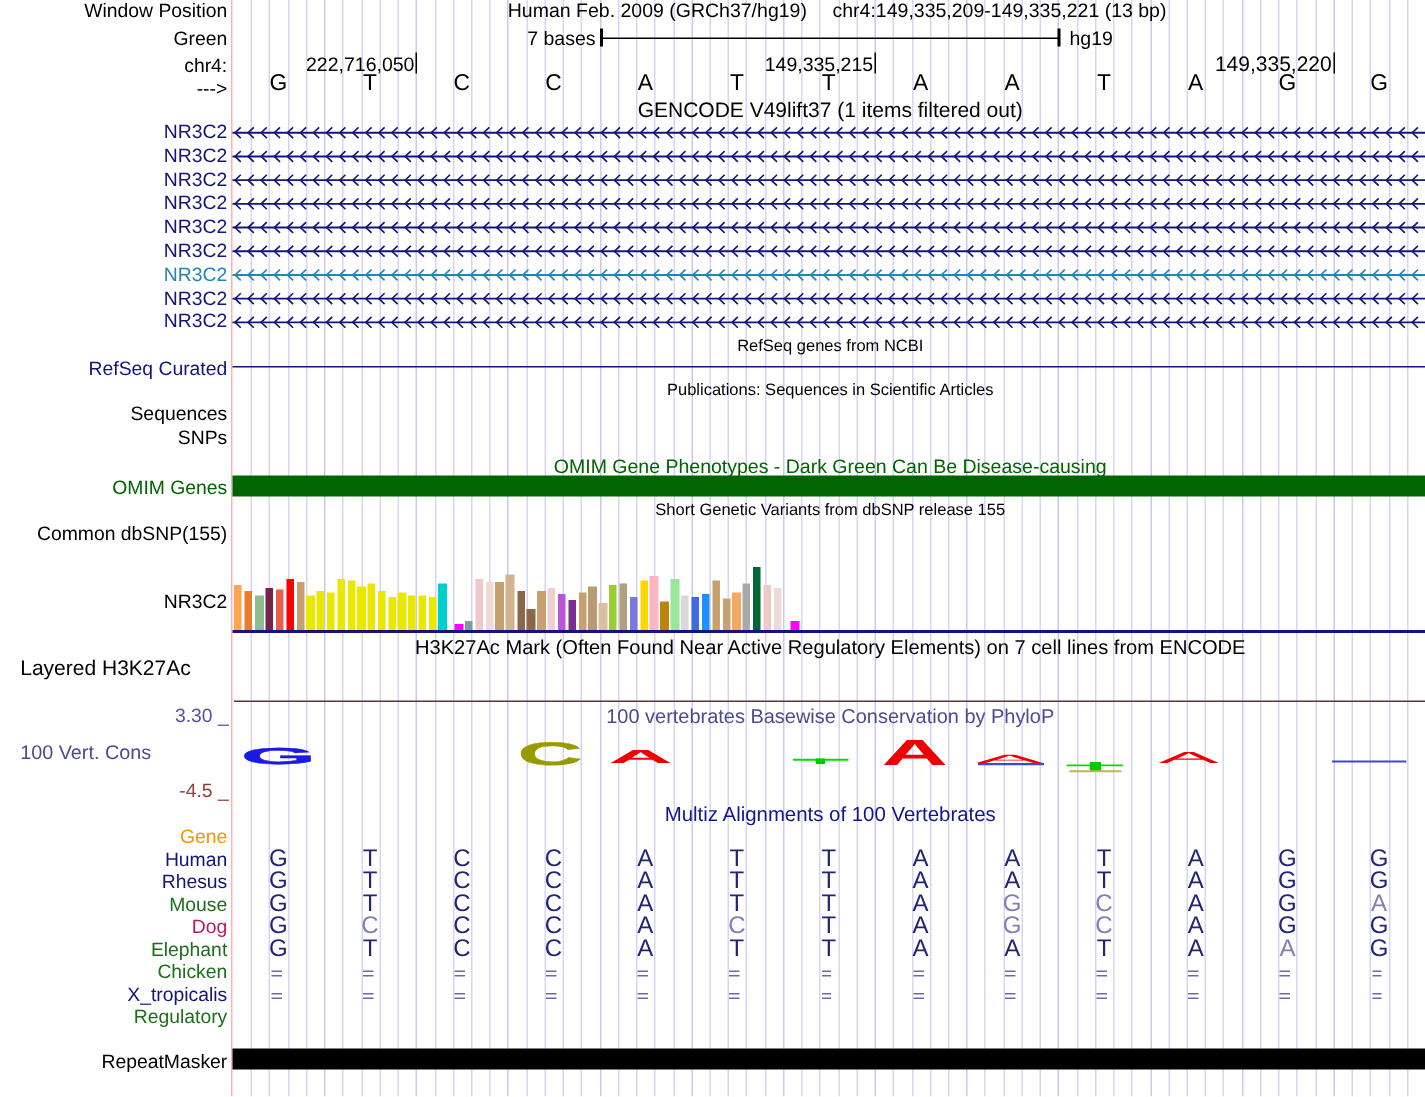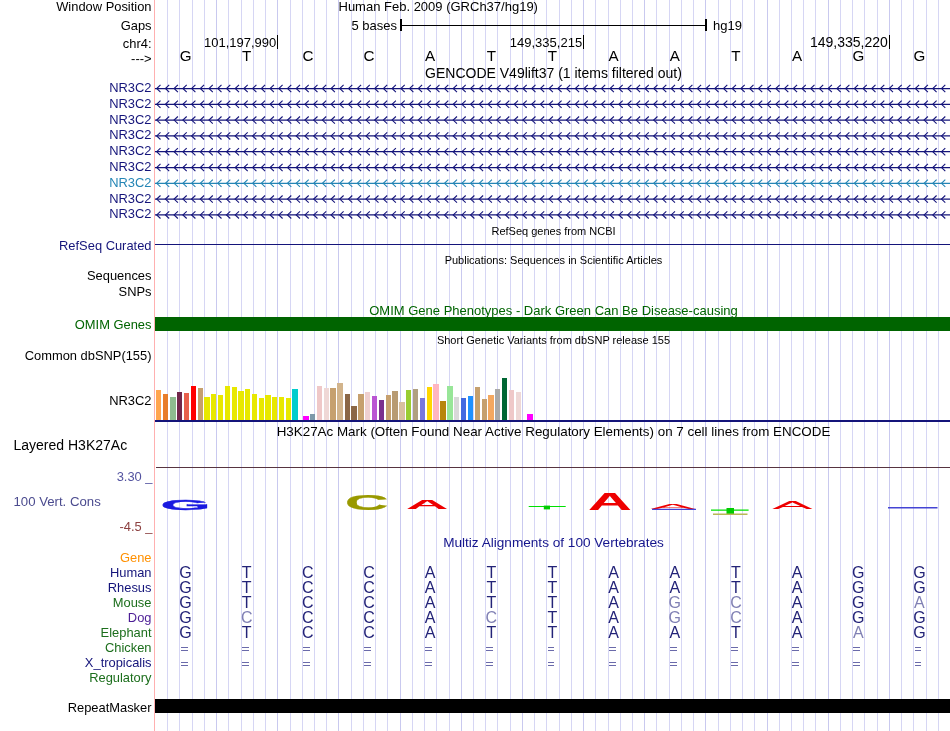--- a/index.html
+++ b/index.html
@@ -73,30 +73,31 @@
 <div style="position:absolute;left:852.15px;top:0;width:1px;height:731px;background:#d6d6f4"></div>
 <div style="position:absolute;left:864.38px;top:0;width:1px;height:731px;background:#d6d6f4"></div>
 <div style="position:absolute;left:876.62px;top:0;width:1px;height:731px;background:#d6d6f4"></div>
 <div style="position:absolute;left:888.85px;top:0;width:1px;height:731px;background:#c9c9ef"></div>
 <div style="position:absolute;left:901.08px;top:0;width:1px;height:731px;background:#d6d6f4"></div>
 <div style="position:absolute;left:913.31px;top:0;width:1px;height:731px;background:#d6d6f4"></div>
 <div style="position:absolute;left:925.54px;top:0;width:1px;height:731px;background:#d6d6f4"></div>
 <div style="position:absolute;left:937.77px;top:0;width:1px;height:731px;background:#d6d6f4"></div>
 <div style="position:absolute;left:154px;top:0;width:1.4px;height:731px;background:#ffb0b0"></div>
 <div class="lab" style="top:-1.0px">Window Position</div>
-<div class="lab" style="top:18.0px">Gaps</div>
+<div class="lab" style="top:18.0px">Green</div>
 <div class="lab" style="top:35.5px">chr4:</div>
 <div class="lab" style="top:50.8px">---&gt;</div>
 <div style="position:absolute;left:338.5px;top:-1.5px;font-size:13px;height:15px;line-height:15px;white-space:nowrap">Human Feb. 2009 (GRCh37/hg19)</div>
-<div style="position:absolute;right:553px;top:17.5px;font-size:13px;height:15px;line-height:15px;white-space:nowrap">5 bases</div>
+<div style="position:absolute;left:555px;top:-1.5px;font-size:13px;height:15px;line-height:15px;white-space:nowrap">chr4:149,335,209-149,335,221 (13 bp)</div>
+<div style="position:absolute;right:553px;top:17.5px;font-size:13px;height:15px;line-height:15px;white-space:nowrap">7 bases</div>
 <div style="position:absolute;left:401px;top:24.7px;width:304.5px;height:1.3px;background:#000"></div>
 <div style="position:absolute;left:400.3px;top:18.7px;width:1.3px;height:12.5px;background:#000"></div>
 <div style="position:absolute;left:705.3px;top:18.7px;width:1.3px;height:12.5px;background:#000"></div>
 <div style="position:absolute;left:713px;top:17.5px;font-size:13px;height:15px;line-height:15px">hg19</div>
-<div style="position:absolute;right:673.7px;top:34.5px;font-size:13px;height:15px;line-height:15px">101,197,990</div>
+<div style="position:absolute;right:673.7px;top:34.5px;font-size:13px;height:15px;line-height:15px">222,716,050</div>
 <div style="position:absolute;left:277.3px;top:35px;width:1.2px;height:13.5px;background:#000"></div>
 <div style="position:absolute;right:367.9px;top:34.5px;font-size:13px;height:15px;line-height:15px">149,335,215</div>
 <div style="position:absolute;left:583.1px;top:35px;width:1.2px;height:13.5px;background:#000"></div>
 <div style="position:absolute;right:62.2px;top:34.5px;font-size:14px;height:15px;line-height:15px">149,335,220</div>
 <div style="position:absolute;left:888.8px;top:35px;width:1.2px;height:13.5px;background:#000"></div>
 <div class="col" style="left:154.6px;top:48.4px">G</div>
 <div class="col" style="left:215.7px;top:48.4px">T</div>
 <div class="col" style="left:276.9px;top:48.4px">C</div>
 <div class="col" style="left:338.0px;top:48.4px">C</div>
 <div class="col" style="left:399.2px;top:48.4px">A</div>
@@ -219,20 +220,21 @@
 <div style="position:absolute;left:488.3px;top:394.5px;width:5.4px;height:25.5px;background:#f4a860"></div>
 <div style="position:absolute;left:495.1px;top:389.4px;width:5.4px;height:30.6px;background:#a9a9a9"></div>
 <div style="position:absolute;left:502.0px;top:378.0px;width:5.4px;height:42.0px;background:#006633"></div>
 <div style="position:absolute;left:508.8px;top:390.4px;width:5.4px;height:29.6px;background:#efc8c8"></div>
 <div style="position:absolute;left:515.6px;top:392.1px;width:5.4px;height:27.9px;background:#efd8d6"></div>
 <div style="position:absolute;left:527.3px;top:414.0px;width:5.4px;height:6.0px;background:#ff00ff"></div>
 <div style="position:absolute;left:155px;top:419.6px;width:795px;height:2.4px;background:#14147a"></div>
 <div class="ctr" style="top:424px;font-size:13.4px">H3K27Ac Mark (Often Found Near Active Regulatory Elements) on 7 cell lines from ENCODE</div>
 <div style="position:absolute;left:13.5px;top:437.5px;font-size:14px;height:15px;line-height:15px;white-space:nowrap">Layered H3K27Ac</div>
 <div style="position:absolute;left:156px;top:466.6px;width:794px;height:1.7px;background:#573440"></div>
+<div class="ctr" style="top:470px;color:#4b4b8f;font-size:13.3px">100 vertebrates Basewise Conservation by PhyloP</div>
 <div class="lab" style="top:468.5px;right:797.5px;color:#5353a0">3.30 _</div>
 <div style="position:absolute;left:13.5px;top:493.5px;font-size:13.2px;height:15px;line-height:15px;white-space:nowrap;color:#4b4b8f">100 Vert. Cons</div>
 <div class="lab" style="top:519px;right:797.5px;color:#8d4141">-4.5 _</div>
 <svg style="position:absolute;left:0;top:0" width="950" height="731" viewBox="0 0 950 731">
       <text x="0" y="0" transform="translate(185.6,509.6) scale(0.6426,0.1543)" fill="#1a1ae0" stroke="#1a1ae0" stroke-width="2" paint-order="stroke" font-family="Liberation Sans" font-size="100" font-weight="bold" text-anchor="middle">G</text>
       <text x="0" y="0" transform="translate(366.8,510.1) scale(0.6030,0.2171)" fill="#999900" stroke="#999900" stroke-width="1" paint-order="stroke" font-family="Liberation Sans" font-size="100" font-weight="bold" text-anchor="middle">C</text>
       <text x="0" y="0" transform="translate(427.1,508.9) scale(0.5941,0.1257)" fill="#ee0000" font-family="Liberation Sans" font-size="100" font-weight="bold" text-anchor="middle">A</text>
       <text x="0" y="0" transform="translate(609.8,510.2) scale(0.6132,0.2429)" fill="#ee0000" font-family="Liberation Sans" font-size="100" font-weight="bold" text-anchor="middle">A</text>
       <text x="0" y="0" transform="translate(673.0,508.9) scale(0.6716,0.0800)" fill="#ee0000" font-family="Liberation Sans" font-size="100" font-weight="normal" text-anchor="middle">A</text>
       <text x="0" y="0" transform="translate(792.4,508.9) scale(0.6045,0.1071)" fill="#ee0000" font-family="Liberation Sans" font-size="100" font-weight="normal" text-anchor="middle">A</text>
@@ -242,21 +244,21 @@
       <rect x="726.5" y="508" width="7.5" height="6" fill="#00cc00"></rect>
       <line x1="713" y1="514.2" x2="747.5" y2="514.2" stroke="#b8b855" stroke-width="1.4"></line>
       <line x1="652" y1="509.4" x2="696" y2="509.4" stroke="#4444d4" stroke-width="1.4"></line>
       <line x1="888" y1="507.7" x2="937.5" y2="507.7" stroke="#4444d4" stroke-width="1.4"></line>
     </svg>
 <div class="ctr" style="top:535px;color:#15158c;font-size:13.6px">Multiz Alignments of 100 Vertebrates</div>
 <div class="lab" style="top:550.0px;color:#ff9000">Gene</div>
 <div class="lab" style="top:565.0px;color:#14147a">Human</div>
 <div class="lab" style="top:580.0px;color:#14147a">Rhesus</div>
 <div class="lab" style="top:595.0px;color:#1c6e1c">Mouse</div>
-<div class="lab" style="top:610.0px;color:#4c1d95">Dog</div>
+<div class="lab" style="top:610.0px;color:#be185d">Dog</div>
 <div class="lab" style="top:625.0px;color:#1c6e1c">Elephant</div>
 <div class="lab" style="top:640.0px;color:#1c6e1c">Chicken</div>
 <div class="lab" style="top:655.0px;color:#14147a">X_tropicalis</div>
 <div class="lab" style="top:670.0px;color:#1c6e1c">Regulatory</div>
 <div class="col aln" style="left:154.6px;top:565.2px;color:#232378">G</div>
 <div class="col aln" style="left:215.7px;top:565.2px;color:#232378">T</div>
 <div class="col aln" style="left:276.9px;top:565.2px;color:#232378">C</div>
 <div class="col aln" style="left:338.0px;top:565.2px;color:#232378">C</div>
 <div class="col aln" style="left:399.2px;top:565.2px;color:#232378">A</div>
 <div class="col aln" style="left:460.3px;top:565.2px;color:#232378">T</div>

